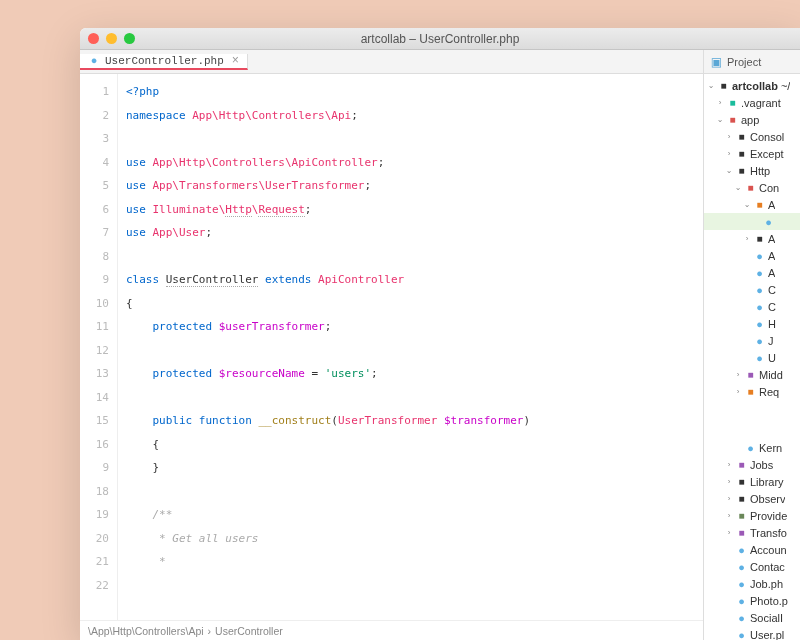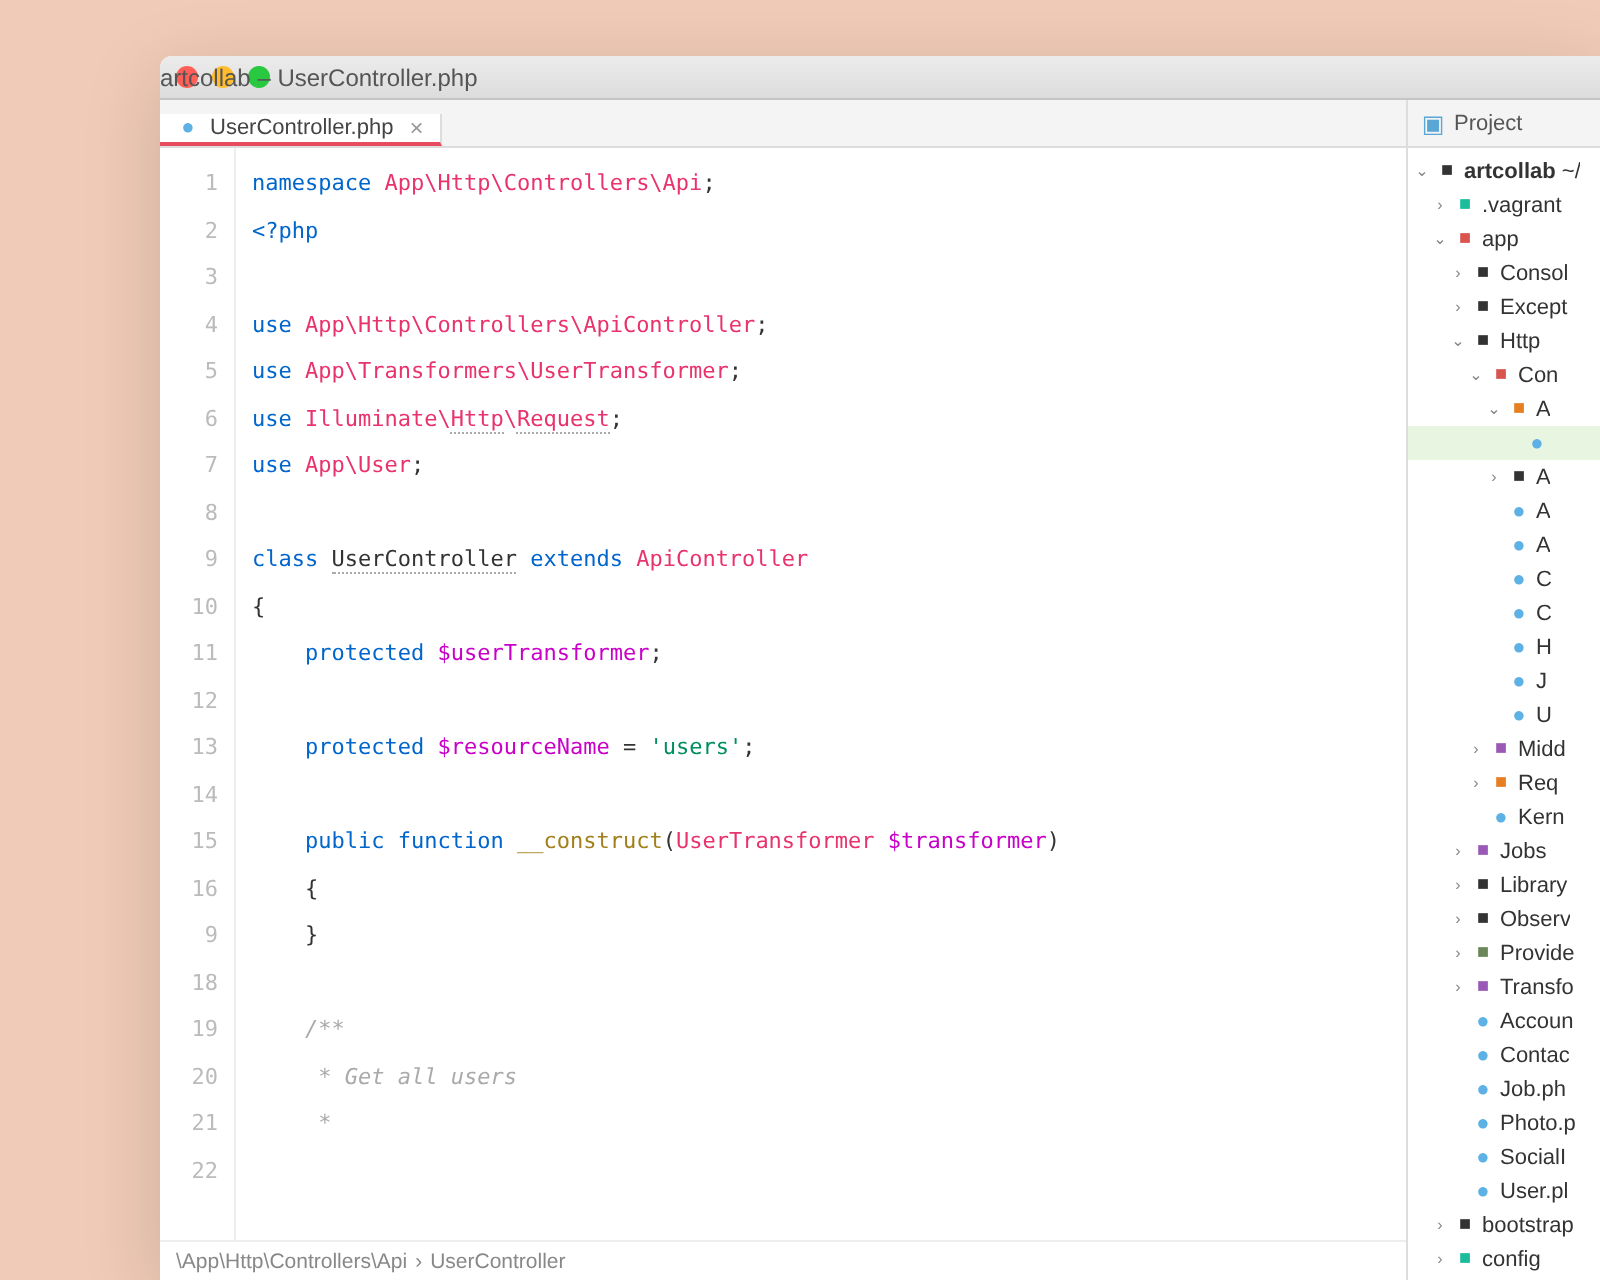--- a/index.html
+++ b/index.html
@@ -31,33 +31,34 @@
   position: relative;
 }
 .traffic-lights { display: flex; gap: 7px; }
 .dot { width: 11px; height: 11px; border-radius: 50%; }
 .dot.red { background: #ff5f57; }
 .dot.yellow { background: #ffbd2e; }
 .dot.green { background: #28c940; }
 .title {
   position: absolute;
   left: 0; right: 0;
-  text-align: left;
+  text-align: center;
   font-size: 12px;
   color: #555;
   pointer-events: none;
 }
 .body { flex: 1; display: flex; overflow: hidden; }
 .editor-pane { flex: 1; display: flex; flex-direction: column; border-right: 1px solid #ddd; }
 .tabbar {
   height: 24px;
   background: #f4f4f4;
   border-bottom: 1px solid #ddd;
   display: flex;
-  align-items: flex-end;
+  align-items: center;
+  font-family: Liberation Mono, monospace;
 }
 .tab {
   display: flex;
   align-items: center;
   padding: 0 8px;
   gap: 5px;
   font-size: 11px;
   color: #444;
   background: #fff;
   border-right: 1px solid #ddd;
@@ -193,22 +194,22 @@
             <div>15</div>
             <div>16</div>
             <div>9</div>
             <div>18</div>
             <div>19</div>
             <div>20</div>
             <div>21</div>
             <div>22</div>
           </div>
         <div class="code" id="code">
+            <div class="line"><span class="kw">&lt;?php</span></div>
             <div class="line"><span class="kw">namespace</span> <span class="cls">App\Http\Controllers\Api</span>;</div>
-            <div class="line"><span class="kw">&lt;?php</span></div>
             <div class="line"></div>
             <div class="line"><span class="kw">use</span> <span class="cls">App\Http\Controllers\ApiController</span>;</div>
             <div class="line"><span class="kw">use</span> <span class="cls">App\Transformers\UserTransformer</span>;</div>
             <div class="line"><span class="kw">use</span> <span class="cls">Illuminate\<span class="dotted">Http</span>\<span class="dotted">Request</span></span>;</div>
             <div class="line"><span class="kw">use</span> <span class="cls">App\User</span>;</div>
             <div class="line"></div>
             <div class="line"><span class="kw">class</span> <span class="dotted">UserController</span> <span class="kw">extends</span> <span class="cls">ApiController</span></div>
             <div class="line">{</div>
             <div class="line">    <span class="kw">protected</span> <span class="var">$userTransformer</span>;</div>
             <div class="line"></div>
@@ -325,21 +326,21 @@
           <div class="tree-row" style="padding-left: 30px;">
             <span class="chev">›</span>
             <span class="ficon folder purple"></span>
             <span class="tlabel">Midd</span>
           </div>
           <div class="tree-row" style="padding-left: 30px;">
             <span class="chev">›</span>
             <span class="ficon folder orange"></span>
             <span class="tlabel">Req</span>
           </div>
-          <div class="tree-row" style="padding-left: 30px;">
+          <div class="tree-row" style="padding-left: 30px; margin-top: 39px;">
             <span class="chev"></span>
             <span class="ficon phpball"></span>
             <span class="tlabel">Kern</span>
           </div>
           <div class="tree-row" style="padding-left: 21px;">
             <span class="chev">›</span>
             <span class="ficon folder purple"></span>
             <span class="tlabel">Jobs</span>
           </div>
           <div class="tree-row" style="padding-left: 21px;">

